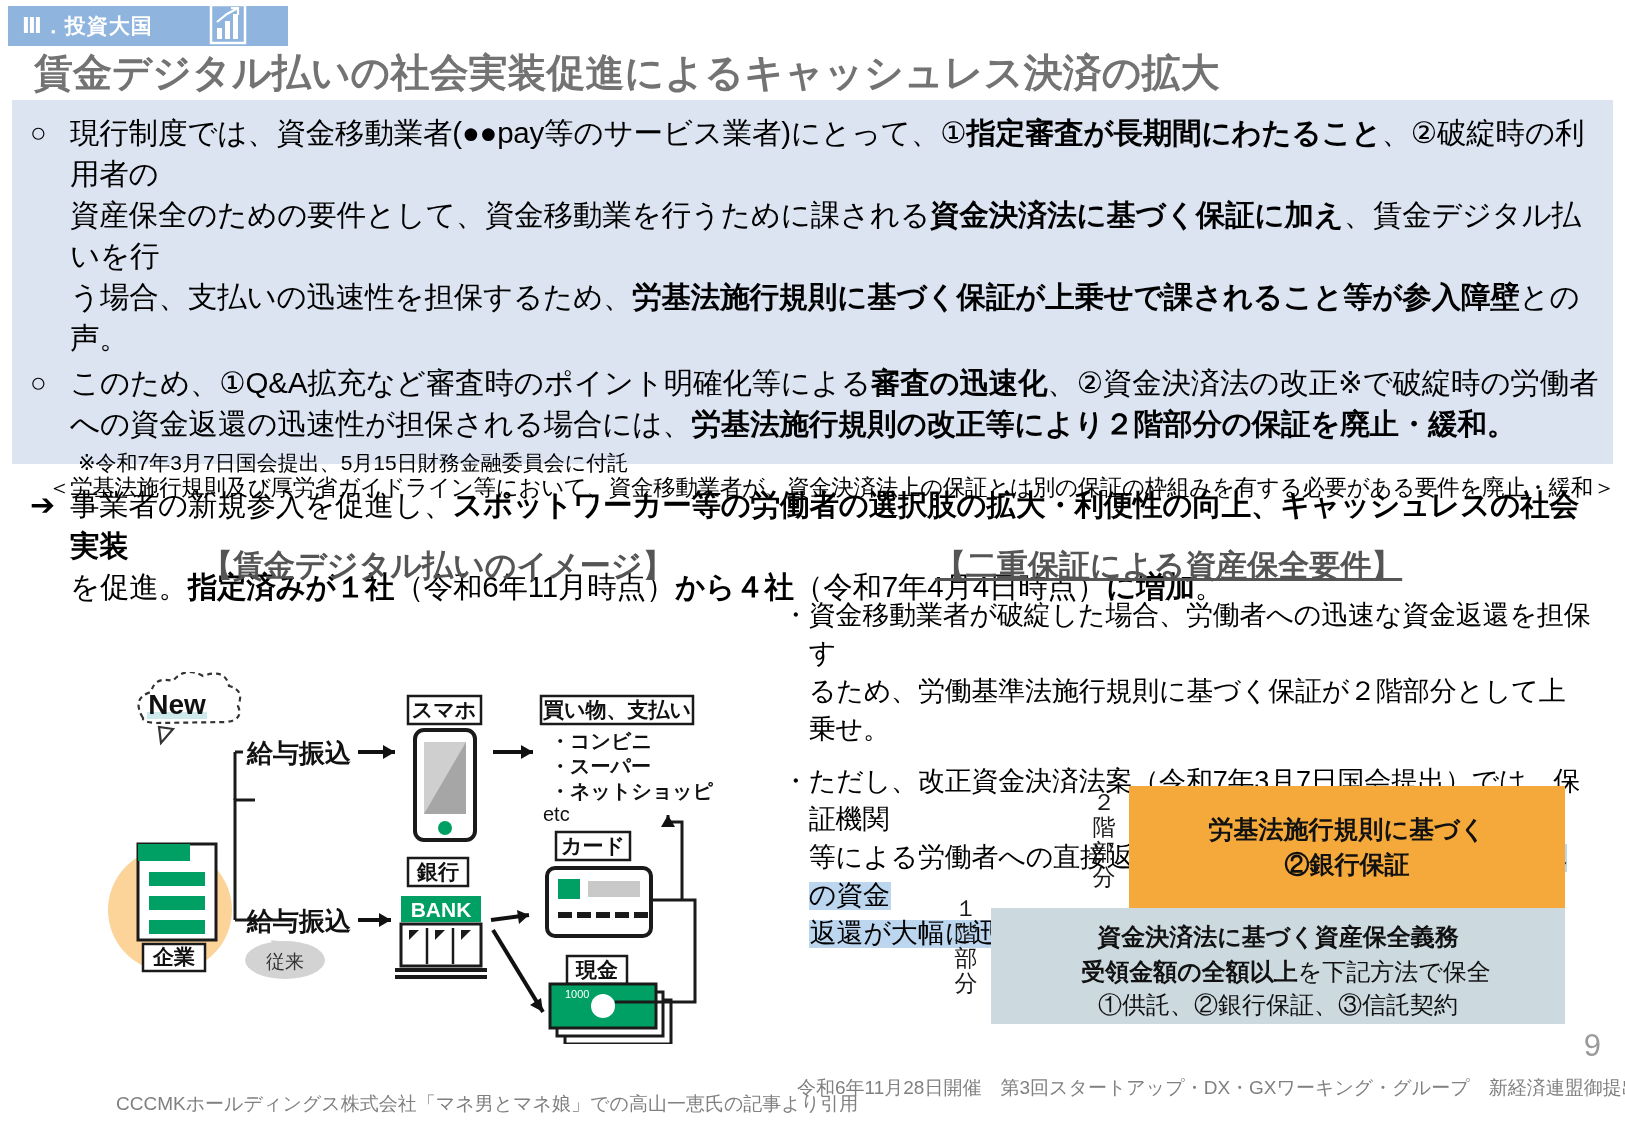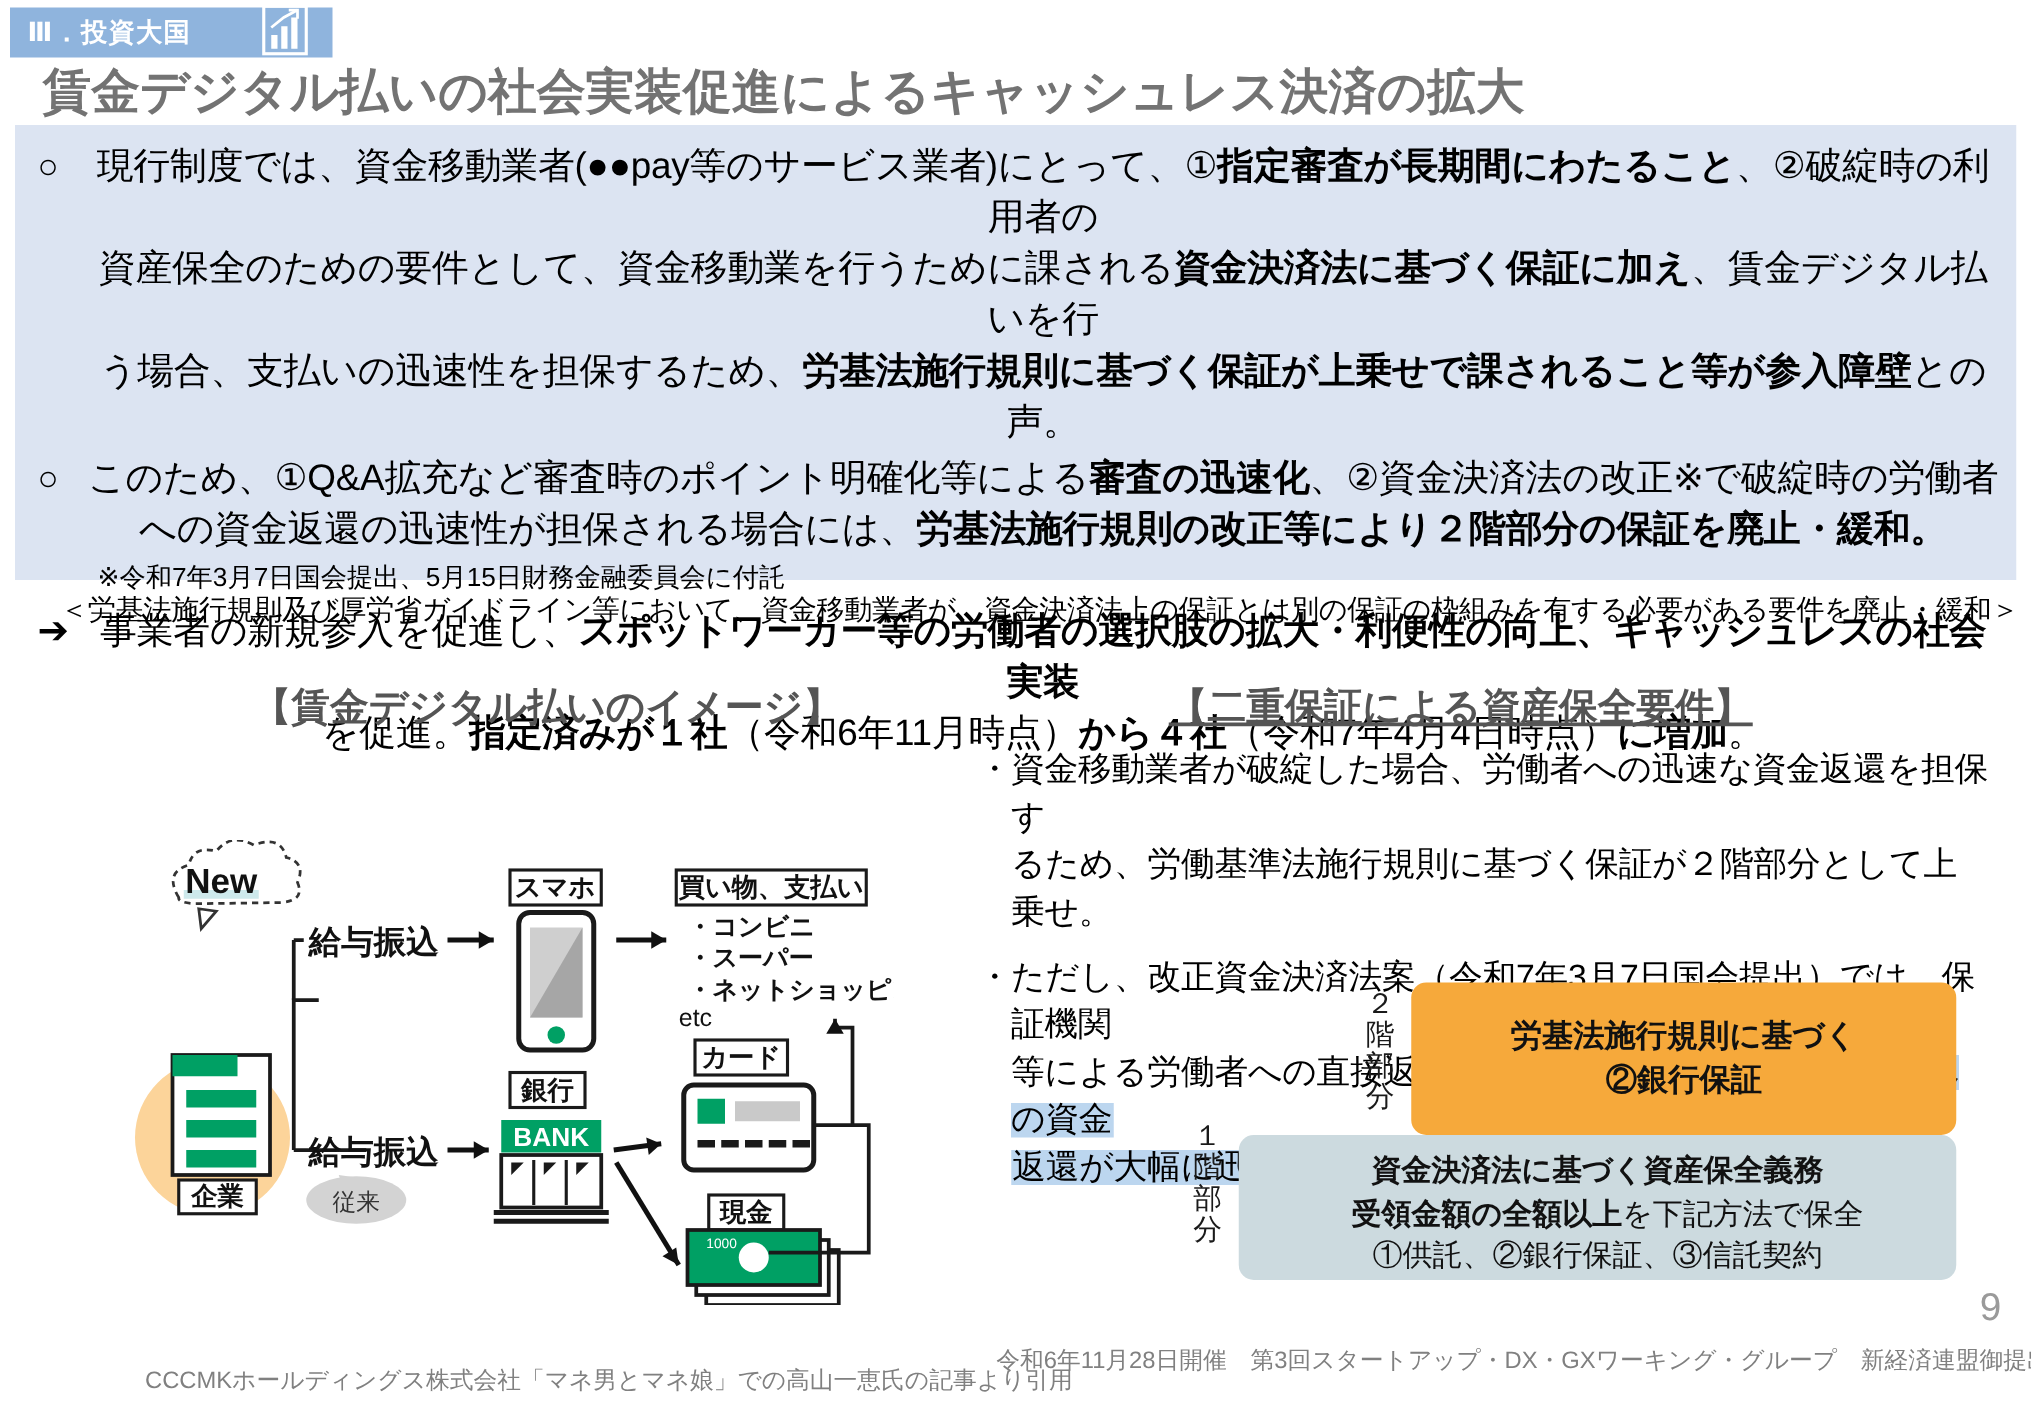--- a/index.html
+++ b/index.html
@@ -14,21 +14,21 @@
     position: relative;
     overflow: hidden;
     color: #000;
   }
 
   
   .section-tag {
     position: absolute;
     left: 8px;
     top: 6px;
-    width: 258px;
+    width: 280px;
     height: 40px;
     background: #8fb4dd;
     display: flex;
     align-items: center;
     box-sizing: border-box;
     padding-left: 14px;
   }
   .section-tag-label {
     color: #ffffff;
     font-size: 21px;
@@ -82,21 +82,20 @@
   }
   .bullet-mark.arrow {
     font-size: 30px;
     font-weight: bold;
   }
   .bullet-text {
     flex: 1;
     font-size: 29.5px;
     line-height: 41px;
     letter-spacing: -0.2px;
-    text-align: center;
   }
   .bullet-text b { font-weight: bold; }
   .note-line {
     font-size: 21px;
     line-height: 30px;
     margin: 2px 0 6px 52px;
   }
 
   
   .under-note {
@@ -154,21 +153,20 @@
     color: #1a1a1a;
   }
   #tier2-label { left: 132px; top: 4px; }
   #tier1-label { left: -6px; top: 110px; }
   .tier-box {
     position: absolute;
     box-sizing: border-box;
     font-family: "Liberation Serif", "DejaVu Serif", serif;
     text-align: center;
     color: #111;
-    border-radius: 12px;
   }
   #tier2-box {
     left: 174px; top: 0; width: 436px; height: 122px;
     background: #f6a93b;
     display: flex; flex-direction: column;
     align-items: center; justify-content: center;
   }
   #tier2-box .l { font-size: 25px; font-weight: bold; line-height: 35px; }
   #tier1-box {
     left: 36px; top: 122px; width: 574px; height: 116px;

